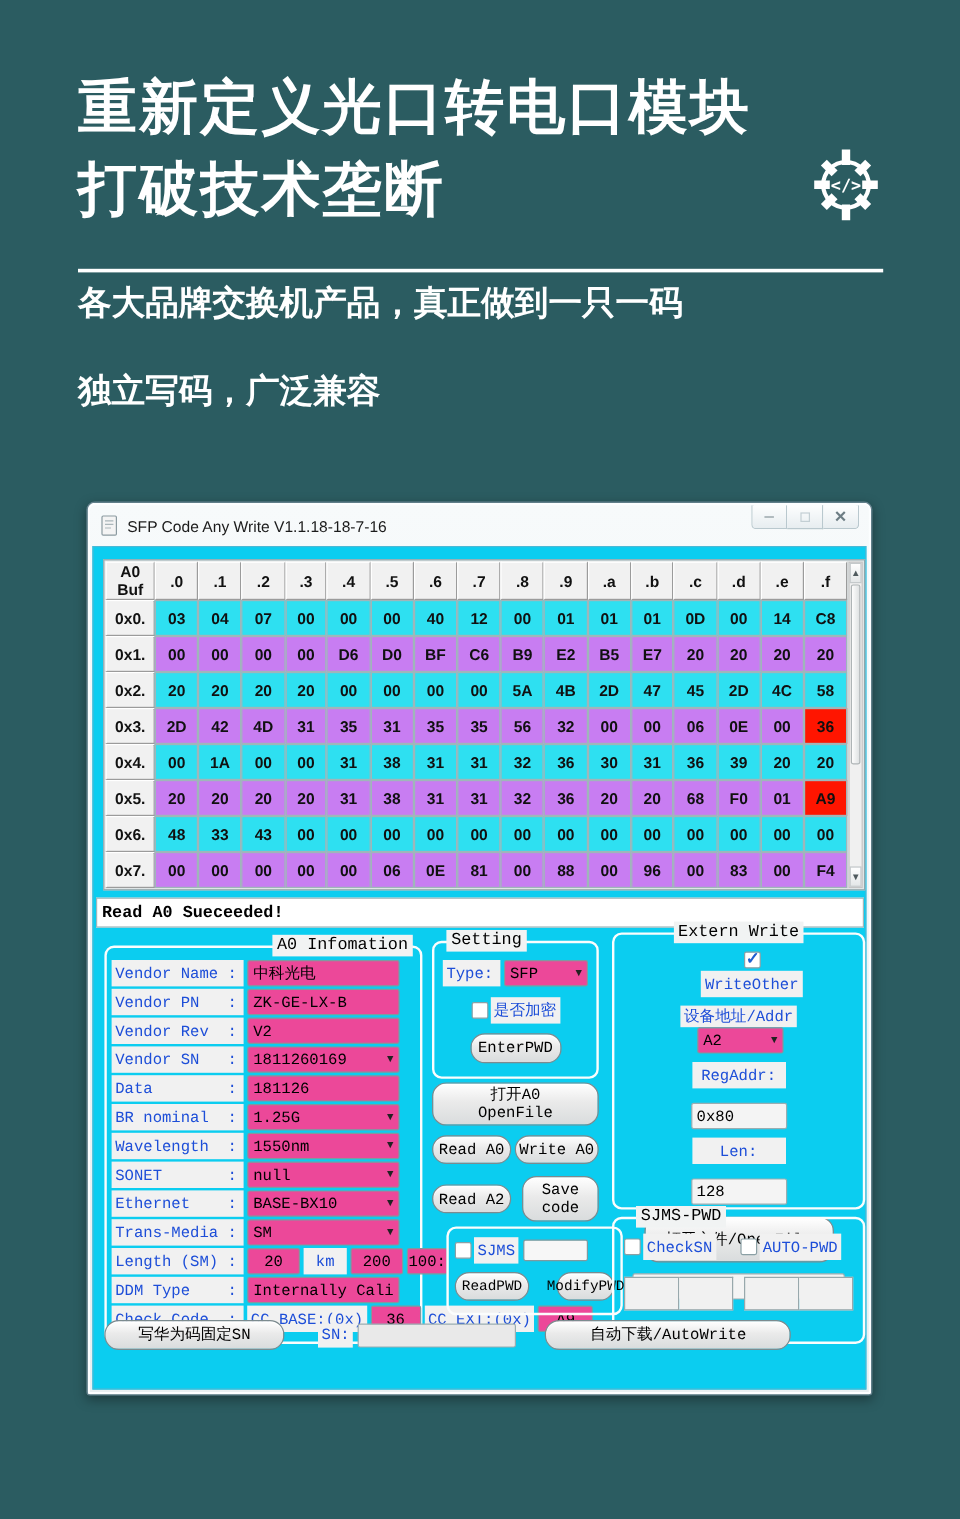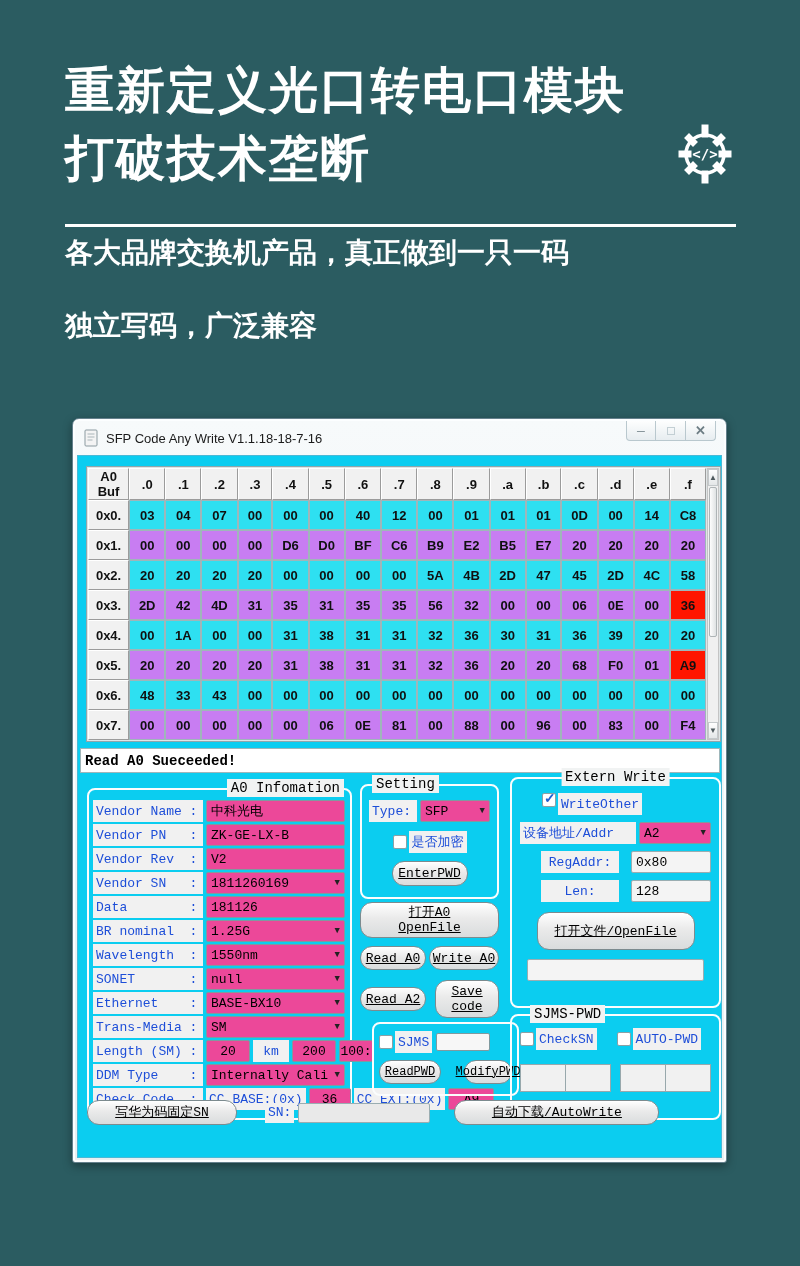--- a/index.html
+++ b/index.html
@@ -62,26 +62,26 @@
   .group-title { position:absolute; top:-11px; background:#f1f3f3; font:14px "Liberation Mono",monospace; color:#000;
     padding:0 4px; white-space:pre; line-height:18px; }
   .chip { background:#f1f1f1; font:13px "Liberation Mono",monospace; color:#1d4ed8; display:flex; align-items:center;
     padding:0 3px; height:22px; white-space:pre; }
   .f-input { background:#ec4899; border:1px solid #7f9a9f; border-radius:2px; font:13px "Liberation Mono",monospace; color:#000;
     padding:0 4px; height:22px; display:flex; align-items:center; white-space:pre; overflow:hidden; }
   .combo { justify-content:space-between; }
   .combo .arrow { font-size:9px; color:#222; margin-left:4px; }
   .btn { background:linear-gradient(#ffffff,#eaeaea 45%,#d9dcdd); border:1px solid #7c8b8f; border-radius:12px;
     font:13px "Liberation Mono",monospace; color:#000; display:flex; flex-direction:column; align-items:center;
-    justify-content:center; line-height:15px; cursor:pointer; box-shadow:inset 0 1px 0 #fff; white-space:pre;text-decoration:underline; }
+    justify-content:center; line-height:15px; cursor:pointer; box-shadow:inset 0 1px 0 #fff; white-space:pre; }
   .cb { width:14px; height:14px; background:#fff; border:1px solid #8ba0a5; border-radius:2px; position:relative; flex:none; }
   .cb.checked::after { content:"✓"; position:absolute; left:1px; top:-4px; font-size:14px; font-weight:bold; color:#1f5fd0; }
 
   
-  .a0-group { left:9px; top:332px; width:265px; height:332px; padding:10px 5px 4px 4px; overflow:visible; }
+  .a0-group { left:9px; top:332px; width:265px; height:332px; padding:10px 17px 4px 4px; overflow:visible; }
   .a0-group .group-title { right:6px; }
   .f-row { display:flex; gap:3px; margin-bottom:2px; align-items:center; }
   .f-label { width:110px; flex:none; }
   .f-row .f-input { flex:1; }
   .f-row .fixedw { flex:none; justify-content:center; }
   .cc-row { width:392px; }
   .cc-row .chip { flex:none; }
 
   
   .setting-group { left:282px; top:328px; width:139px; height:115px; padding:14px 7px 0; }
@@ -103,21 +103,21 @@
   .sjms-row1 { display:flex; align-items:center; gap:2px; }
   .sjms-row1 .f-input { width:54px; height:18px; margin-left:2px; background:#f7f7f7; }
   .sjms-row2 { display:flex; justify-content:space-between; margin-top:7px; }
   .sjms-row2 .btn { height:24px; font-size:12px; }
   .sjms-row2 .btn.b1 { width:62px; }
   .sjms-row2 .btn.b2 { width:48px; }
 
   
   .extern-group { left:432px; top:321px; width:211px; height:231px; padding:14px 8px 0; }
   .extern-group .group-title { left:50%; transform:translateX(-50%); }
-  .x-row { display:flex; margin-bottom:7px; }
+  .x-row { display:flex; align-items:center; margin-bottom:7px;flex-direction:column; }
   .wo-row { margin-left:22px; gap:2px; }
   .addr-row .chip { flex:1; }
   .addr-row .combo { width:72px; flex:none; margin-left:3px; }
   .reg-row, .len-row { justify-content:flex-end; gap:12px; }
   .reg-row .chip, .len-row .chip { width:78px; justify-content:center; }
   .reg-row .f-input, .len-row .f-input { width:80px; background:#f4f4f4; border-color:#9aadb1; }
   .openfile-btn { width:158px; height:38px; margin:10px auto 9px; font-size:13px; }
   .path-input { width:177px; margin:0 auto; background:#f4f4f4; border-color:#9aadb1; }
   .sjmspwd-group { left:432px; top:558px; width:211px; height:106px; padding:12px 8px 0; }
   .sjmspwd-group .group-title { left:18px; }

